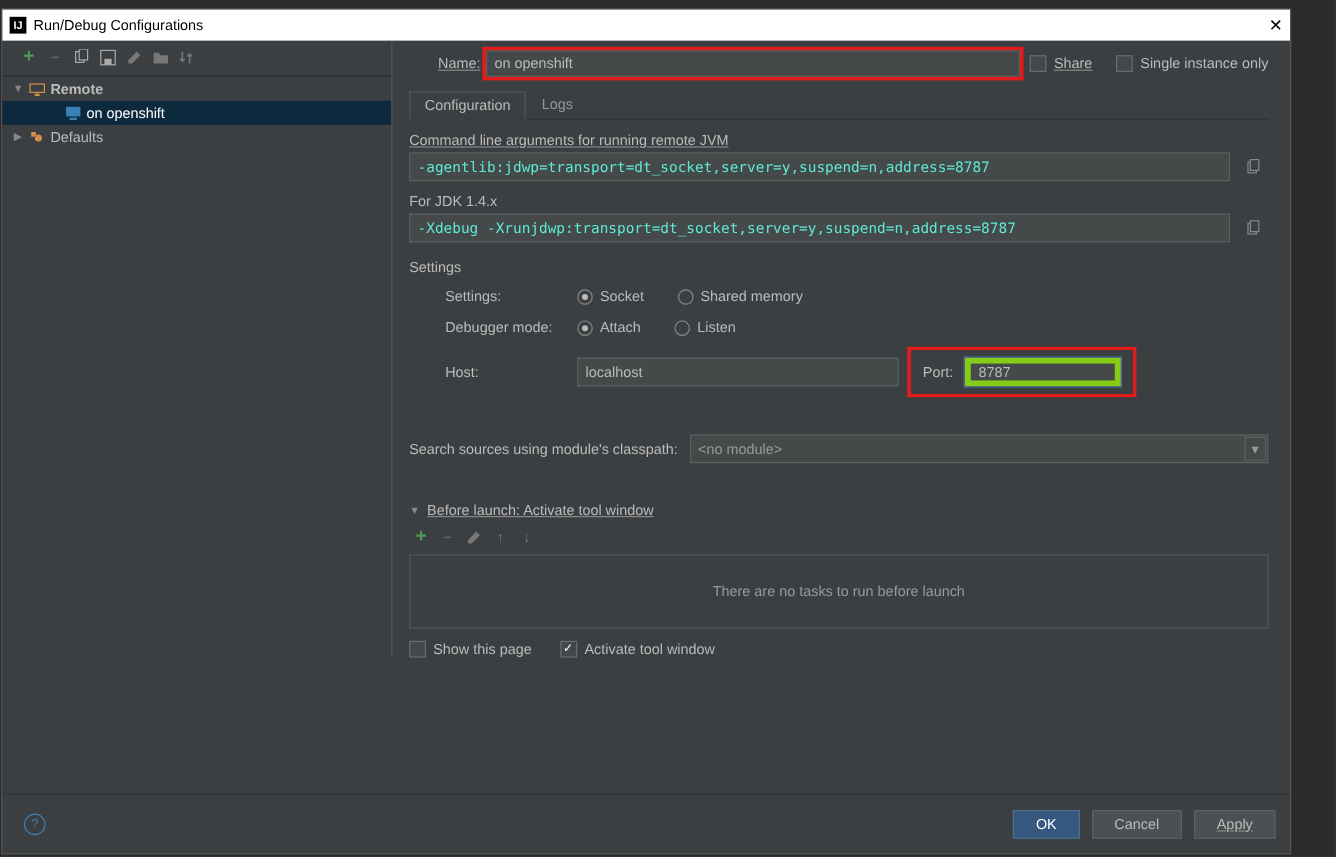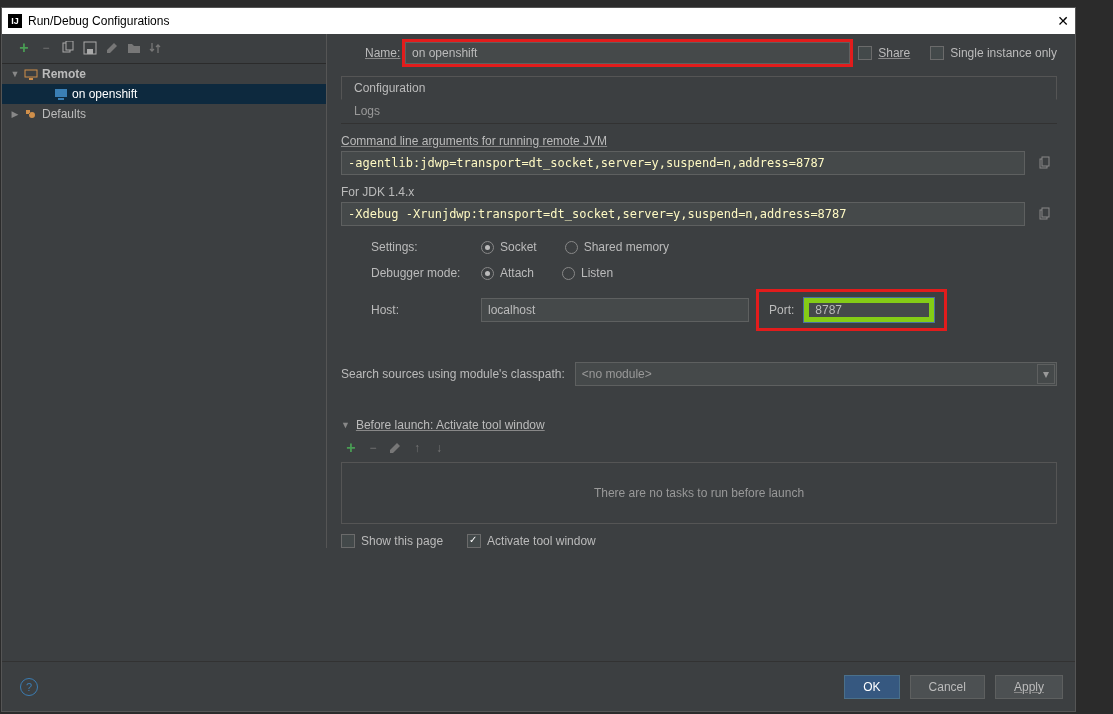--- a/index.html
+++ b/index.html
@@ -20,27 +20,27 @@
     .tree-node.selected { background:#0d293e; color:#fff; }
     .remote-icon { width:14px; height:14px; }
     .form-pane { flex:1; padding: 8px 18px 0 14px; display:flex; flex-direction:column; position:relative; }
     .row { display:flex; align-items:center; margin-bottom: 8px; margin-left: 24px; }
     .name-lbl { width:40px; text-decoration: underline; text-decoration-color:#888; }
     .name-input { flex:0 0 445px; height:22px; background:#45494a; border:1px solid #5e6060; color:#bbb; padding:0 6px; }
     .name-input.highlighted { box-shadow: 0 0 0 3px #e21c1c; }
     .chk { width:14px; height:14px; background:#43494a; border:1px solid #6b6b6b; margin-right:6px; }
     .chk.checked::after { content:'✓'; color:#fff; font-size:10px; position:relative; top:-3px; left:1px; }
     .share-area { margin-left:auto; display:flex; align-items:center; gap:20px; }
-    .tabs { display:flex; border-bottom:1px solid #323232; margin-top:3px;flex-direction:column; }
+    .tabs { display:flex; border-bottom:1px solid #323232; margin-top:3px; }
     .tab { padding:4px 12px; border:1px solid transparent; color:#999; cursor:pointer; }
     .tab.active { color:#bbbbbb; border:1px solid #555; border-bottom:1px solid #3c3f41; background:#3c3f41; position:relative; top:1px; }
     .section { margin-top:10px; }
     .sect-lbl { color:#bbb; margin-bottom:3px; }
     .ro-field-row { display:flex; align-items:stretch; gap:8px; }
-    .ro-field { flex:1; background:#45494a; border:1px solid #5e6060; color:#fef9c3; padding:4px 6px; font-family: Consolas, monospace; font-size:12px; min-height:24px; }
+    .ro-field { flex:1; background:#45494a; border:1px solid #5e6060; color:#5eead4; padding:4px 6px; font-family: Consolas, monospace; font-size:12px; min-height:24px; }
     .copy-btn { width:24px; display:flex; align-items:center; justify-content:center; color:#888; cursor:pointer; }
     .settings-block { margin-top:14px; }
     .settings-title { margin-bottom:10px; color:#bbb; }
     .settings-grid { display:grid; grid-template-columns: 110px 1fr; row-gap:12px; align-items:center; margin-left:30px; }
     .radio-group { display:flex; gap:28px; align-items:center; }
     .radio { width:13px; height:13px; border-radius:50%; border:1px solid #888; display:inline-flex; align-items:center; justify-content:center; margin-right:6px; }
     .radio.sel::after { content:''; width:5px; height:5px; border-radius:50%; background:#bbb; }
     .hostport-row { grid-column: 1 / span 2; display:flex; align-items:center; gap:10px; }
     .host-lbl { width:100px; }
     .host-input { flex:0 0 268px; height:24px; background:#45494a; border:1px solid #5e6060; color:#bbb; padding:0 6px; }
@@ -181,20 +181,21 @@
                 <svg width="14" height="14" viewBox="0 0 14 14">
                   <rect x="2" y="3" width="7" height="9" fill="none" stroke="#888"></rect>
                   <rect x="4" y="1" width="7" height="9" fill="#3c3f41" stroke="#888"></rect>
                 </svg>
               </div>
           </div>
         </div>
 
 
         <div class="settings-block">
+          <div class="settings-title">Settings</div>
           <div class="settings-grid">
             <div>Settings:</div>
             <div class="radio-group">
               <label style="display:flex;align-items:center;">
                   <span class="radio sel"></span>
                   <span>Socket</span>
                 </label>
               <label style="display:flex;align-items:center;">
                   <span class="radio"></span>
                   <span>Shared memory</span>

